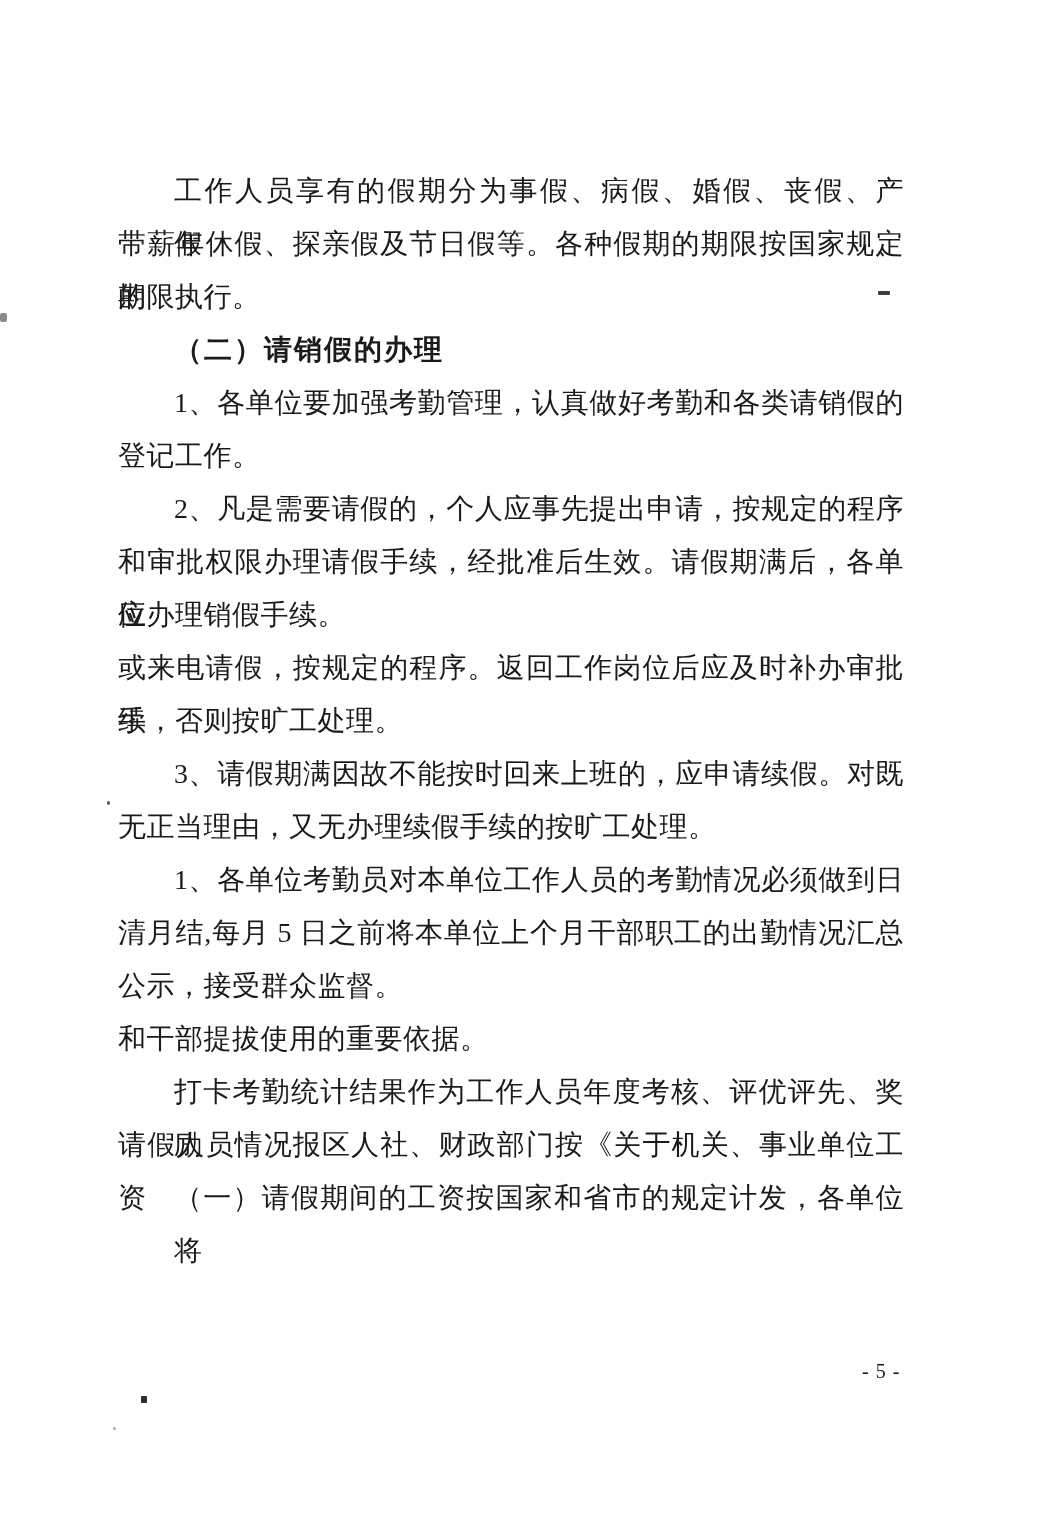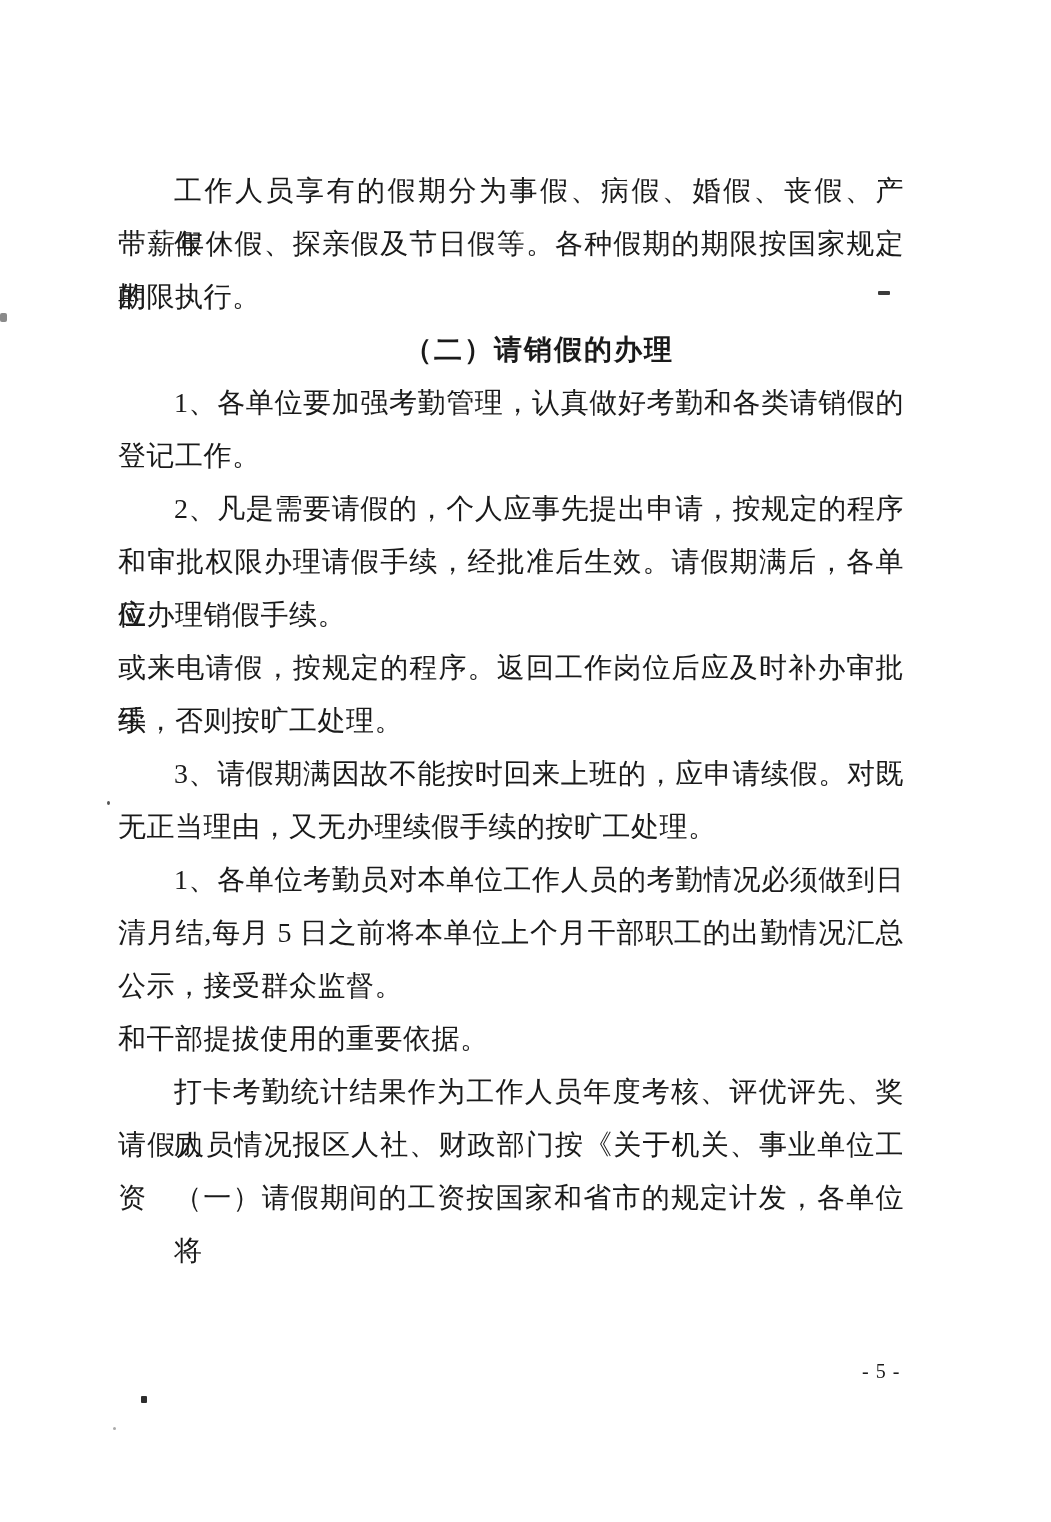--- a/index.html
+++ b/index.html
@@ -25,21 +25,20 @@
   }
   .line {
     height: 53px;
     line-height: 53px;
     font-size: 28px;
     white-space: nowrap;
     letter-spacing: 0.5px;
   }
   .indent {
     padding-left: 56px;
-    text-align: center;
   }
   .jfull {
     white-space: normal;
     text-align: justify;
     text-align-last: justify;
   }
   .heading {
     font-weight: 700;
     font-family: "Liberation Sans", "DejaVu Sans", sans-serif;
     letter-spacing: 2px;

